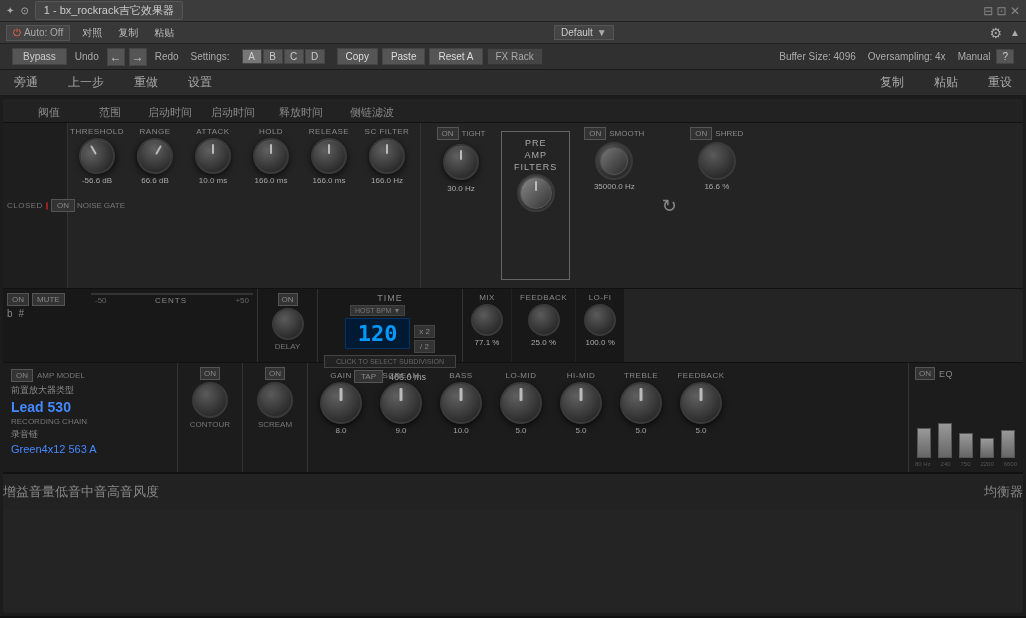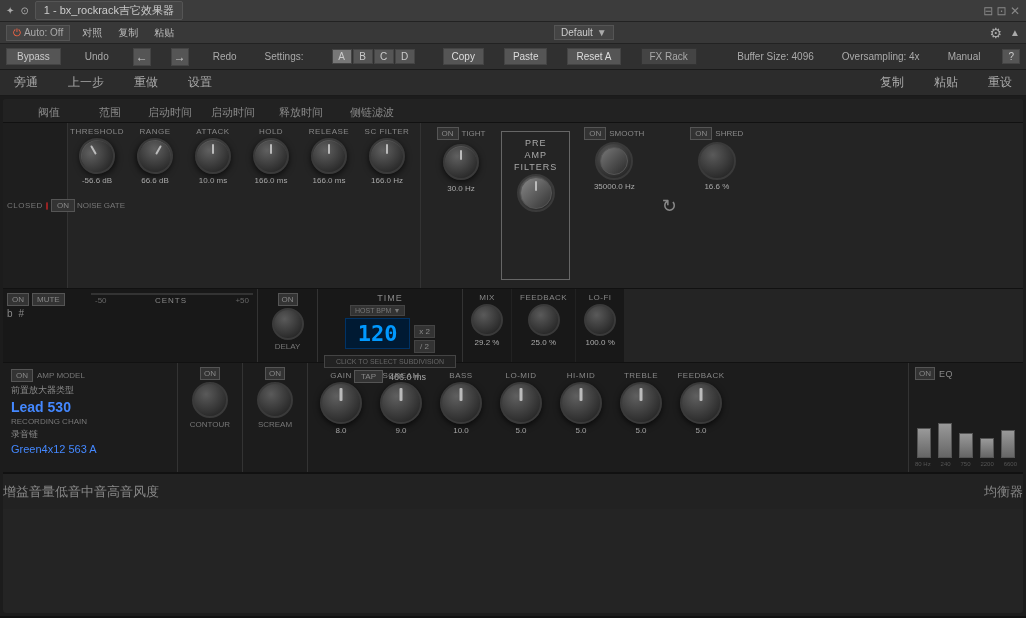--- a/index.html
+++ b/index.html
@@ -55,22 +55,22 @@
       gap: 4px;
       cursor: pointer;
     }
     .menu-dropdown span { color: #ccc; font-size: 10px; }
 
     .action-bar {
       height: 26px;
       background: #303030;
       display: flex;
       align-items: center;
-      padding: 0 6px;
-      gap: 20px;
+      padding: 0 12px;
+      gap: 4px;
       border-bottom: 1px solid #1a1a1a;
     }
     .action-btn {
       color: #ccc;
       font-size: 10px;
       background: transparent;
       border: none;
       cursor: pointer;
       padding: 1px 4px;
     }
@@ -450,21 +450,21 @@
           <button style="background:#222;border:1px solid #444;color:#666;font-size:7px;padding:2px 8px;cursor:pointer;width:100%;">CLICK TO SELECT SUBDIVISION</button>
           <div style="display:flex;align-items:center;gap:6px;">
             <button style="background:#333;color:#888;font-size:8px;border:1px solid #555;padding:1px 6px;cursor:pointer;">TAP</button>
             <span style="color:#aaa;font-size:9px;">466.0 ms</span>
           </div>
         </div>
 
         <div style="display:flex;flex-direction:column;align-items:center;padding:4px 8px;background:#181818;border-right:1px solid #222;">
           <span style="color:#888;font-size:8px;letter-spacing:0.5px;">MIX</span>
           <div style="width:32px;height:32px;border-radius:50%;background:radial-gradient(circle at 38% 32%,#5a5a5a,#1a1a1a);border:2px solid #3a3a3a;cursor:pointer;margin:2px 0;"></div>
-          <span style="color:#aaa;font-size:8px;">29.2 %</span>
+          <span style="color:#aaa;font-size:8px;">77.1 %</span>
         </div>
 
         <div style="display:flex;flex-direction:column;align-items:center;padding:4px 8px;background:#181818;border-right:1px solid #222;">
           <span style="color:#888;font-size:8px;letter-spacing:0.5px;">FEEDBACK</span>
           <div style="width:32px;height:32px;border-radius:50%;background:radial-gradient(circle at 38% 32%,#5a5a5a,#1a1a1a);border:2px solid #3a3a3a;cursor:pointer;margin:2px 0;"></div>
           <span style="color:#aaa;font-size:8px;">25.0 %</span>
         </div>
 
         <div style="display:flex;flex-direction:column;align-items:center;padding:4px 8px;background:#181818;">
           <span style="color:#888;font-size:8px;letter-spacing:0.5px;">LO-FI</span>

